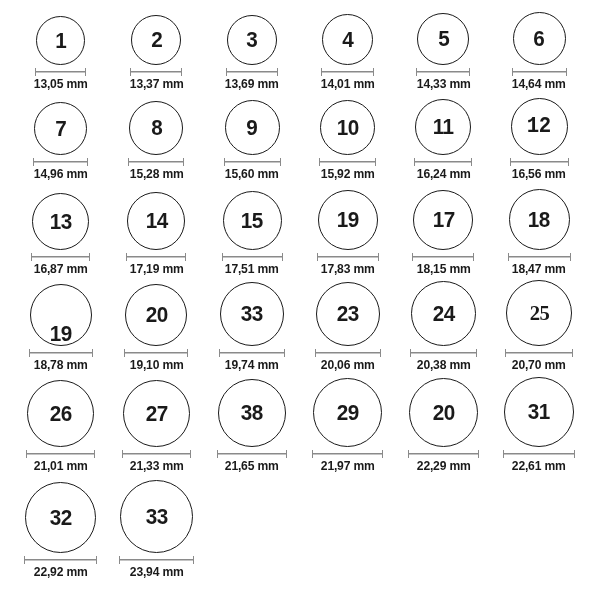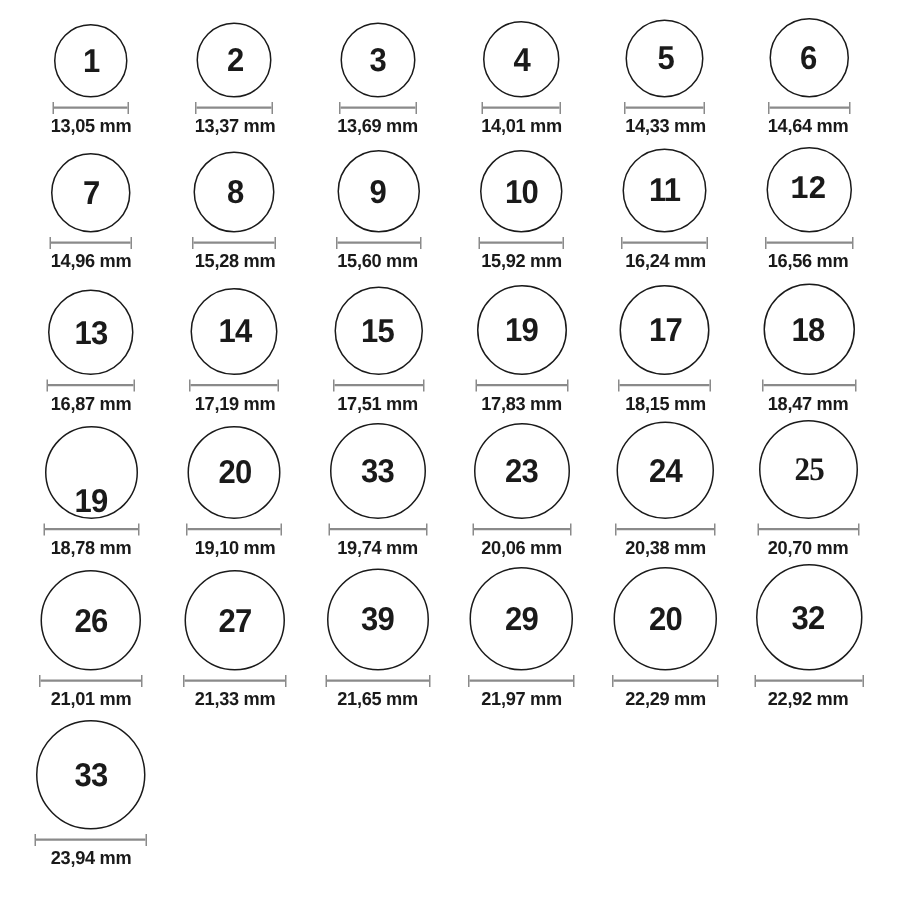--- a/index.html
+++ b/index.html
@@ -272,21 +272,21 @@
   <div class="cell">
     <div class="circle" style="width: 67px; height: 67px;">
       <span class="num">27</span>
     </div>
     <div class="measure" style="width: 69px;"></div>
     <div class="mm">21,33 mm</div>
   </div>
 
   <div class="cell">
     <div class="circle" style="width: 68px; height: 68px;">
-      <span class="num">39</span>
+      <span class="num">38</span>
     </div>
     <div class="measure" style="width: 70px;"></div>
     <div class="mm">21,65 mm</div>
   </div>
 
   <div class="cell">
     <div class="circle" style="width: 69px; height: 69px;">
       <span class="num">29</span>
     </div>
     <div class="measure" style="width: 71px;"></div>
@@ -294,20 +294,27 @@
   </div>
 
   <div class="cell">
     <div class="circle" style="width: 69px; height: 69px;">
       <span class="num">20</span>
     </div>
     <div class="measure" style="width: 71px;"></div>
     <div class="mm">22,29 mm</div>
   </div>
 
+  <div class="cell">
+    <div class="circle" style="width: 70px; height: 70px;">
+      <span class="num">31</span>
+    </div>
+    <div class="measure" style="width: 72px;"></div>
+    <div class="mm">22,61 mm</div>
+  </div>
 
   <div class="cell">
     <div class="circle" style="width: 71px; height: 71px;">
       <span class="num">32</span>
     </div>
     <div class="measure" style="width: 73px;"></div>
     <div class="mm">22,92 mm</div>
   </div>
 
   <div class="cell">

